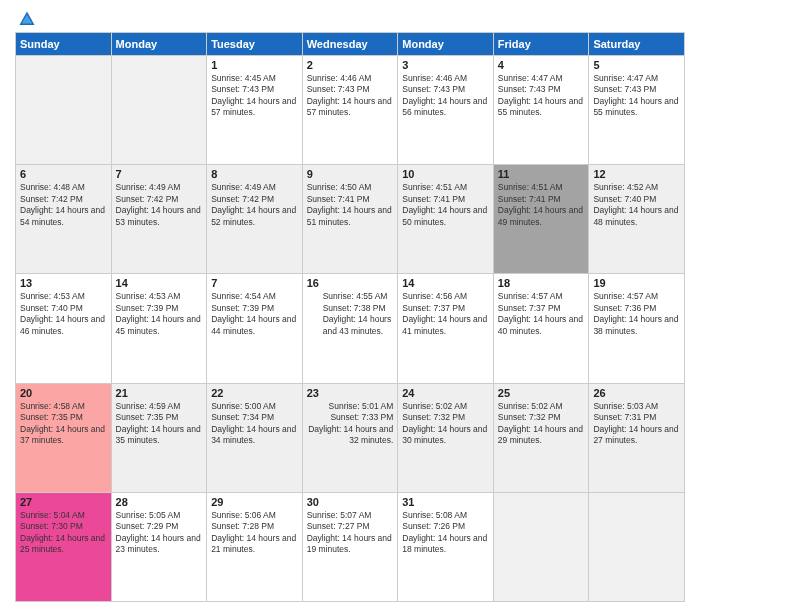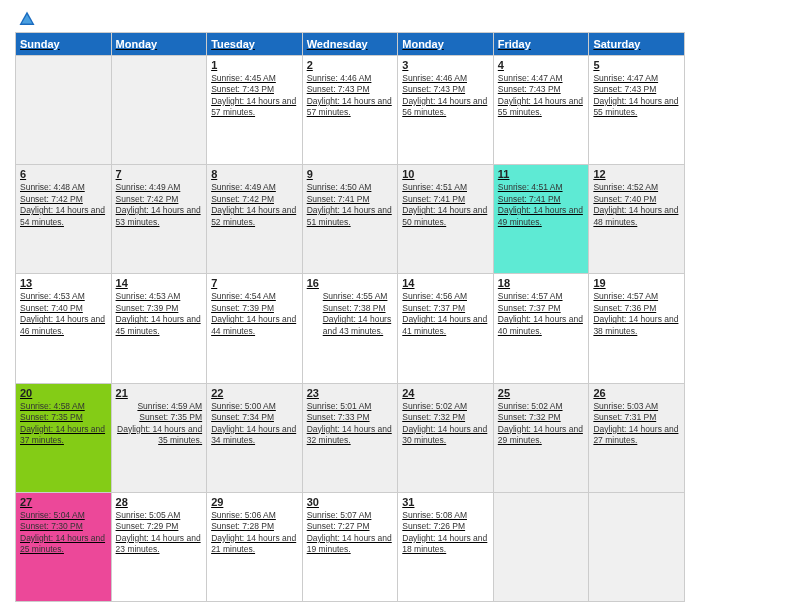--- a/index.html
+++ b/index.html
@@ -9,21 +9,20 @@
       font-family: Arial, sans-serif;
       background: #fff;
       overflow: hidden;
     }
     .page {
       width: 700px;
       height: 612px;
       padding: 10px 15px 10px 15px;
       display: flex;
       flex-direction: column;
-      text-decoration: underline;
     }
     .header {
       display: flex;
       justify-content: space-between;
       align-items: flex-start;
       margin-bottom: 8px;
     }
     .logo {
       display: flex;
       flex-direction: column;
@@ -187,21 +186,21 @@
             <div class="day-info" style="white-space: pre-line;">Sunrise: 4:50 AM
 Sunset: 7:41 PM
 Daylight: 14 hours and 51 minutes.</div>
           </td>
           <td style="background-color: rgb(239, 239, 239);">
             <span class="day-num">10</span>
             <div class="day-info" style="white-space: pre-line;">Sunrise: 4:51 AM
 Sunset: 7:41 PM
 Daylight: 14 hours and 50 minutes.</div>
           </td>
-          <td style="background-color: #5eead4;">
+          <td style="background-color: #a3a3a3;">
             <span class="day-num">11</span>
             <div class="day-info" style="white-space: pre-line;">Sunrise: 4:51 AM
 Sunset: 7:41 PM
 Daylight: 14 hours and 49 minutes.</div>
           </td>
           <td style="background-color: rgb(239, 239, 239);">
             <span class="day-num">12</span>
             <div class="day-info" style="white-space: pre-line;">Sunrise: 4:52 AM
 Sunset: 7:40 PM
 Daylight: 14 hours and 48 minutes.</div>
@@ -245,41 +244,41 @@
 Daylight: 14 hours and 40 minutes.</div>
           </td>
           <td style="background-color: rgb(255, 255, 255);">
             <span class="day-num">19</span>
             <div class="day-info" style="white-space: pre-line;">Sunrise: 4:57 AM
 Sunset: 7:36 PM
 Daylight: 14 hours and 38 minutes.</div>
           </td>
         </tr>
         <tr>
-          <td style="background-color: #84cc16;">
+          <td style="background-color: #fca5a5;">
             <span class="day-num">20</span>
             <div class="day-info" style="white-space: pre-line;">Sunrise: 4:58 AM
 Sunset: 7:35 PM
 Daylight: 14 hours and 37 minutes.</div>
           </td>
           <td style="background-color: rgb(239, 239, 239);">
             <span class="day-num">21</span>
-            <div class="day-info" style="white-space: pre-line; text-align: right;">Sunrise: 4:59 AM
+            <div class="day-info" style="white-space: pre-line;">Sunrise: 4:59 AM
 Sunset: 7:35 PM
 Daylight: 14 hours and 35 minutes.</div>
           </td>
           <td style="background-color: rgb(239, 239, 239);">
             <span class="day-num">22</span>
             <div class="day-info" style="white-space: pre-line;">Sunrise: 5:00 AM
 Sunset: 7:34 PM
 Daylight: 14 hours and 34 minutes.</div>
           </td>
           <td style="background-color: rgb(239, 239, 239);">
             <span class="day-num">23</span>
-            <div class="day-info" style="white-space: pre-line;">Sunrise: 5:01 AM
+            <div class="day-info" style="white-space: pre-line; text-align: right;">Sunrise: 5:01 AM
 Sunset: 7:33 PM
 Daylight: 14 hours and 32 minutes.</div>
           </td>
           <td style="background-color: rgb(239, 239, 239);">
             <span class="day-num">24</span>
             <div class="day-info" style="white-space: pre-line;">Sunrise: 5:02 AM
 Sunset: 7:32 PM
 Daylight: 14 hours and 30 minutes.</div>
           </td>
           <td style="background-color: rgb(239, 239, 239);">

